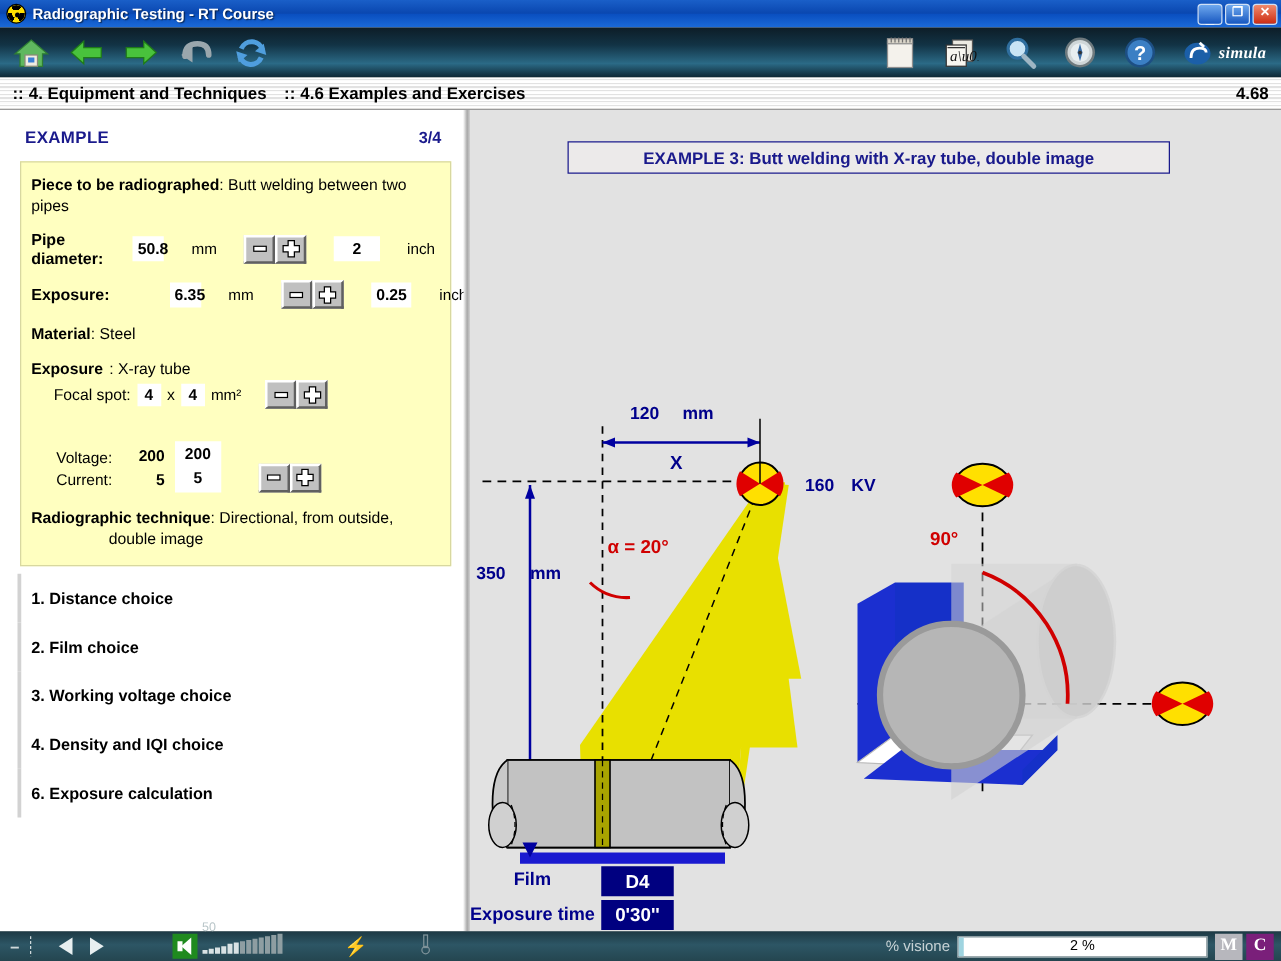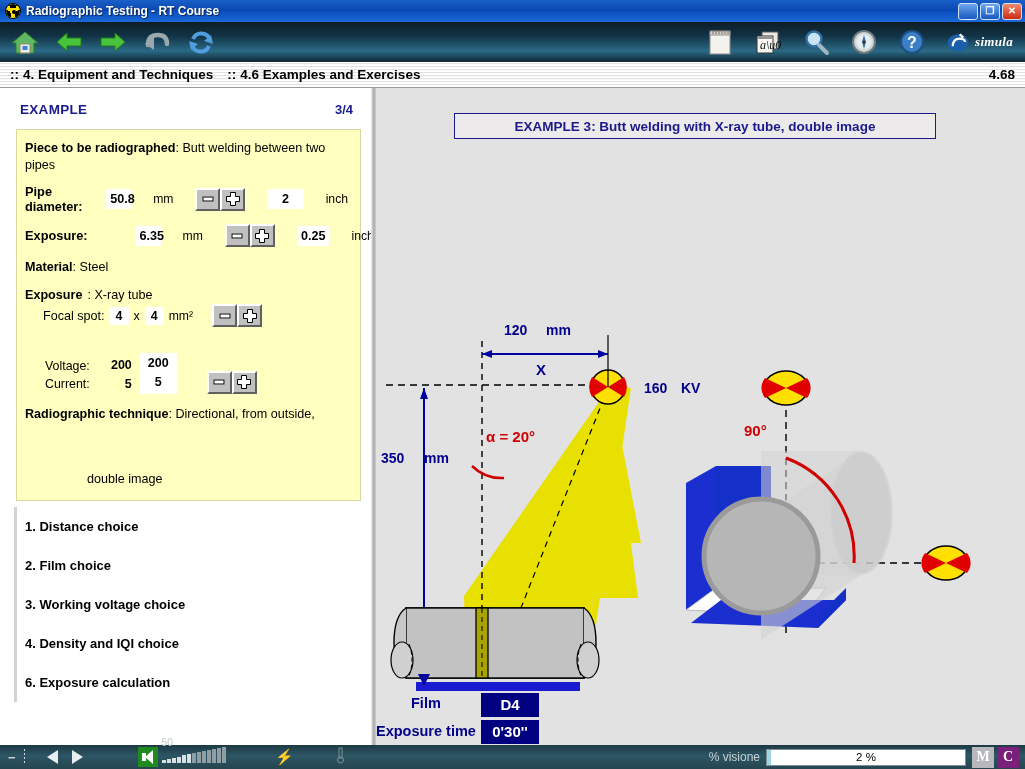--- a/index.html
+++ b/index.html
@@ -140,21 +140,21 @@
 
   .eq-block { margin-top: 12px; }
   .eq-line { display: flex; align-items: baseline; gap: 5px; font-size: 12.6px; }
   .focal-row { display: flex; align-items: center; gap: 5px; margin-top: 2px; padding-left: 18px; }
   .fs-field { background:#fff; padding: 2px 6px; font-weight: bold; font-size: 12.4px; }
   .vi-wrap { display: flex; align-items: flex-end; margin-top: 26px; padding-left: 20px; gap: 8px; }
   .vi-labels { font-size: 12.4px; line-height: 1.5; }
   .vi-vals { font-size: 12.5px; font-weight: bold; line-height: 1.5; text-align: right; width: 34px; }
   .vi-fields { background: #fff; padding: 1px 8px; font-size: 12.5px; font-weight: bold; text-align: center; line-height: 1.55; }
   .tech-line { margin-top: 12px; font-size: 12.6px; line-height: 1.35; }
-  .tech-ind { display: block; padding-left: 62px; margin-top: 48px; }
+  .tech-ind { display: block; padding-left: 62px; }
 
   .steps { margin-top: 6px; }
   .step-item {
     border-left: 3px solid #d2d2d2; margin-left: 14px;
     padding: 12px 0 12px 8px; font-size: 13px; font-weight: bold; color: #000;
   }
 
   
   .ex3-banner {
     position: absolute; left: 78px; top: 25px; width: 482px; height: 26px;

